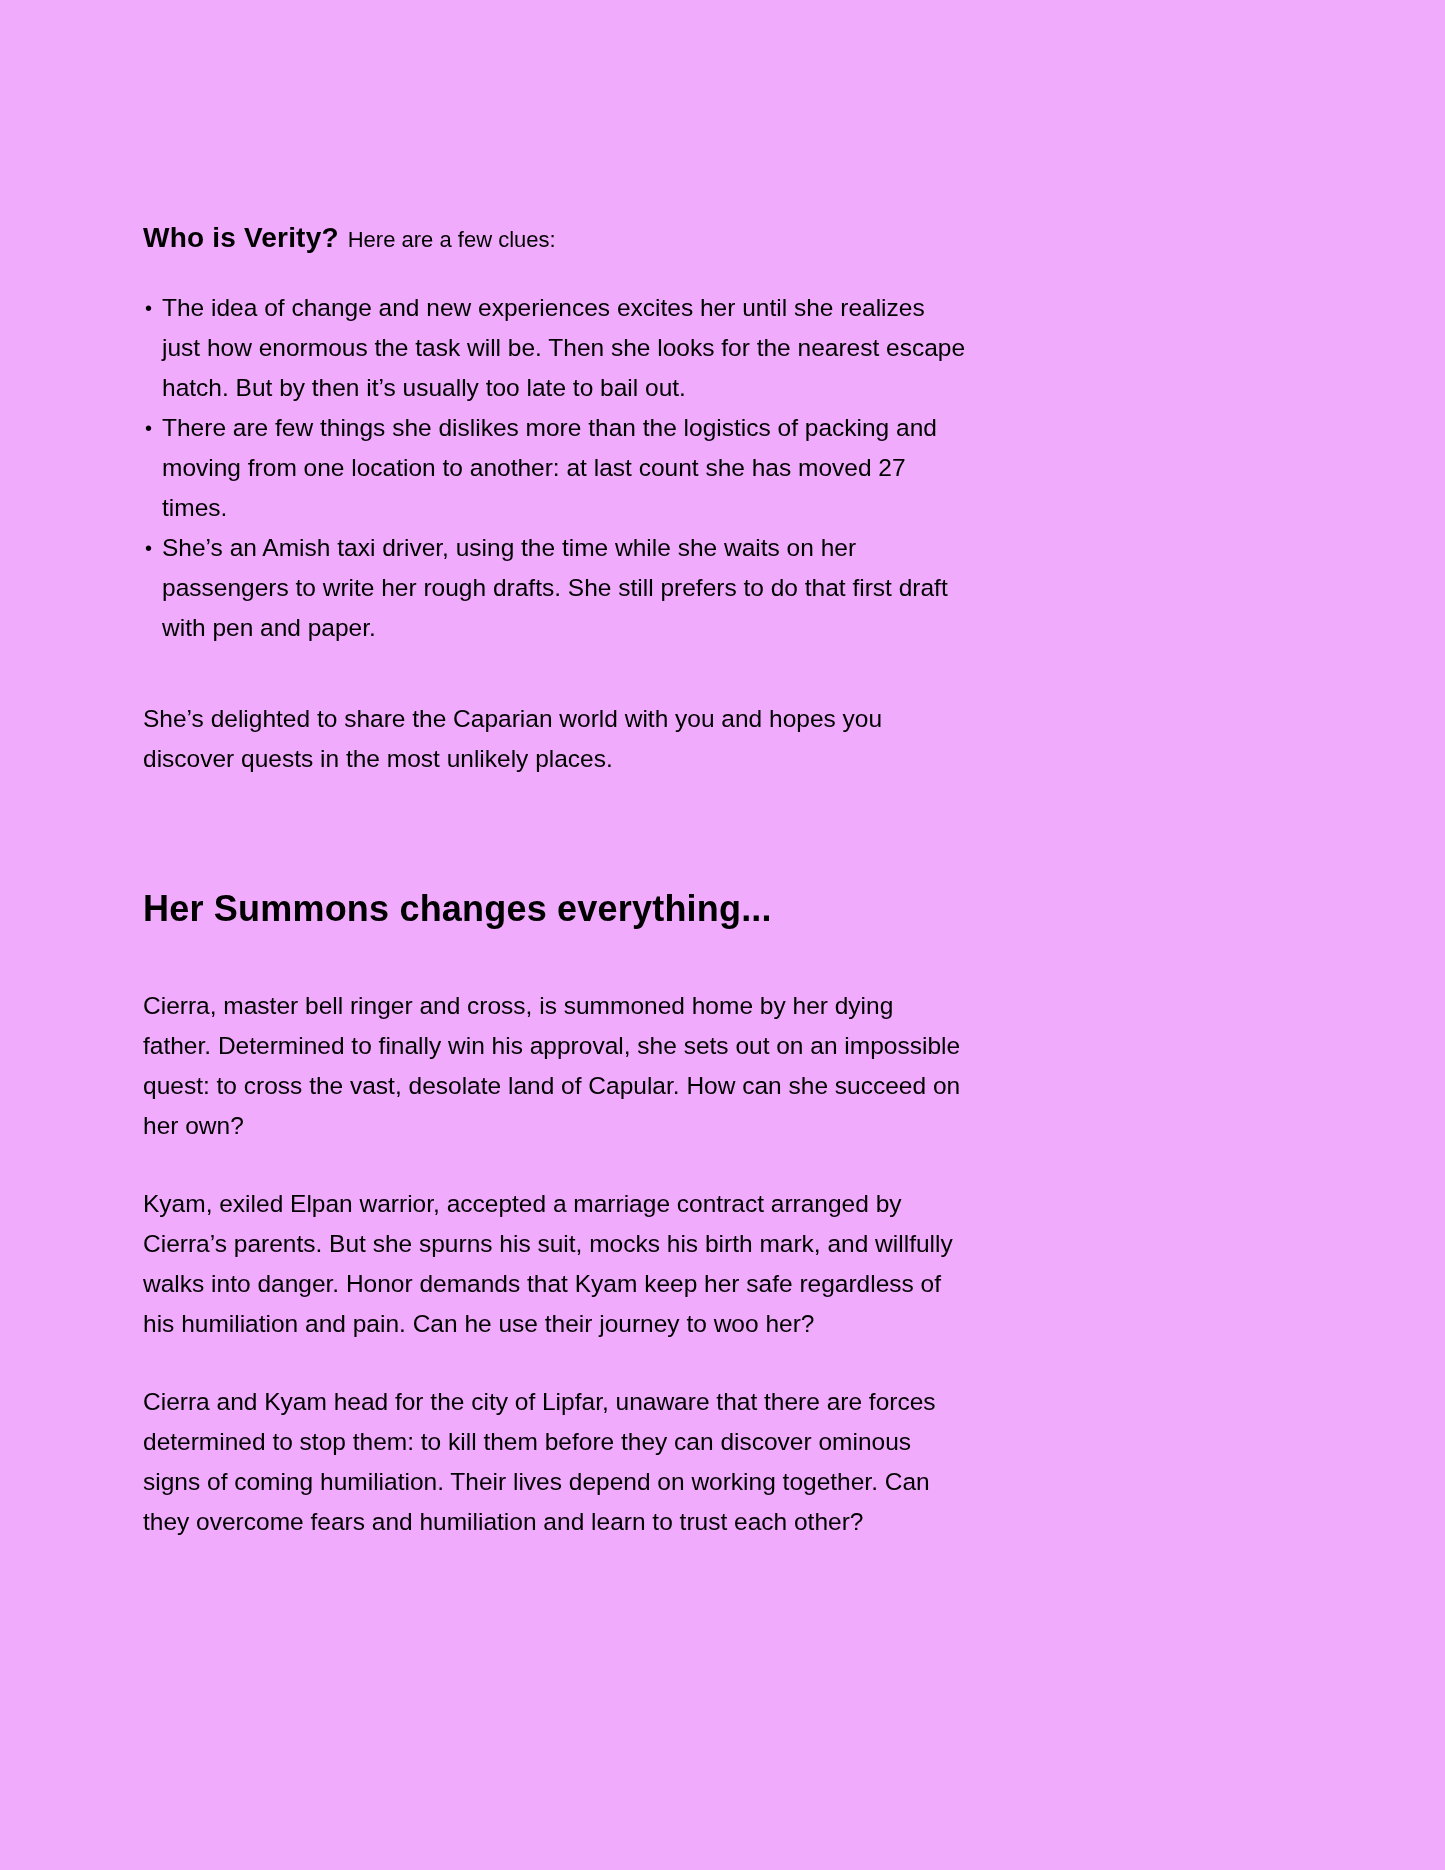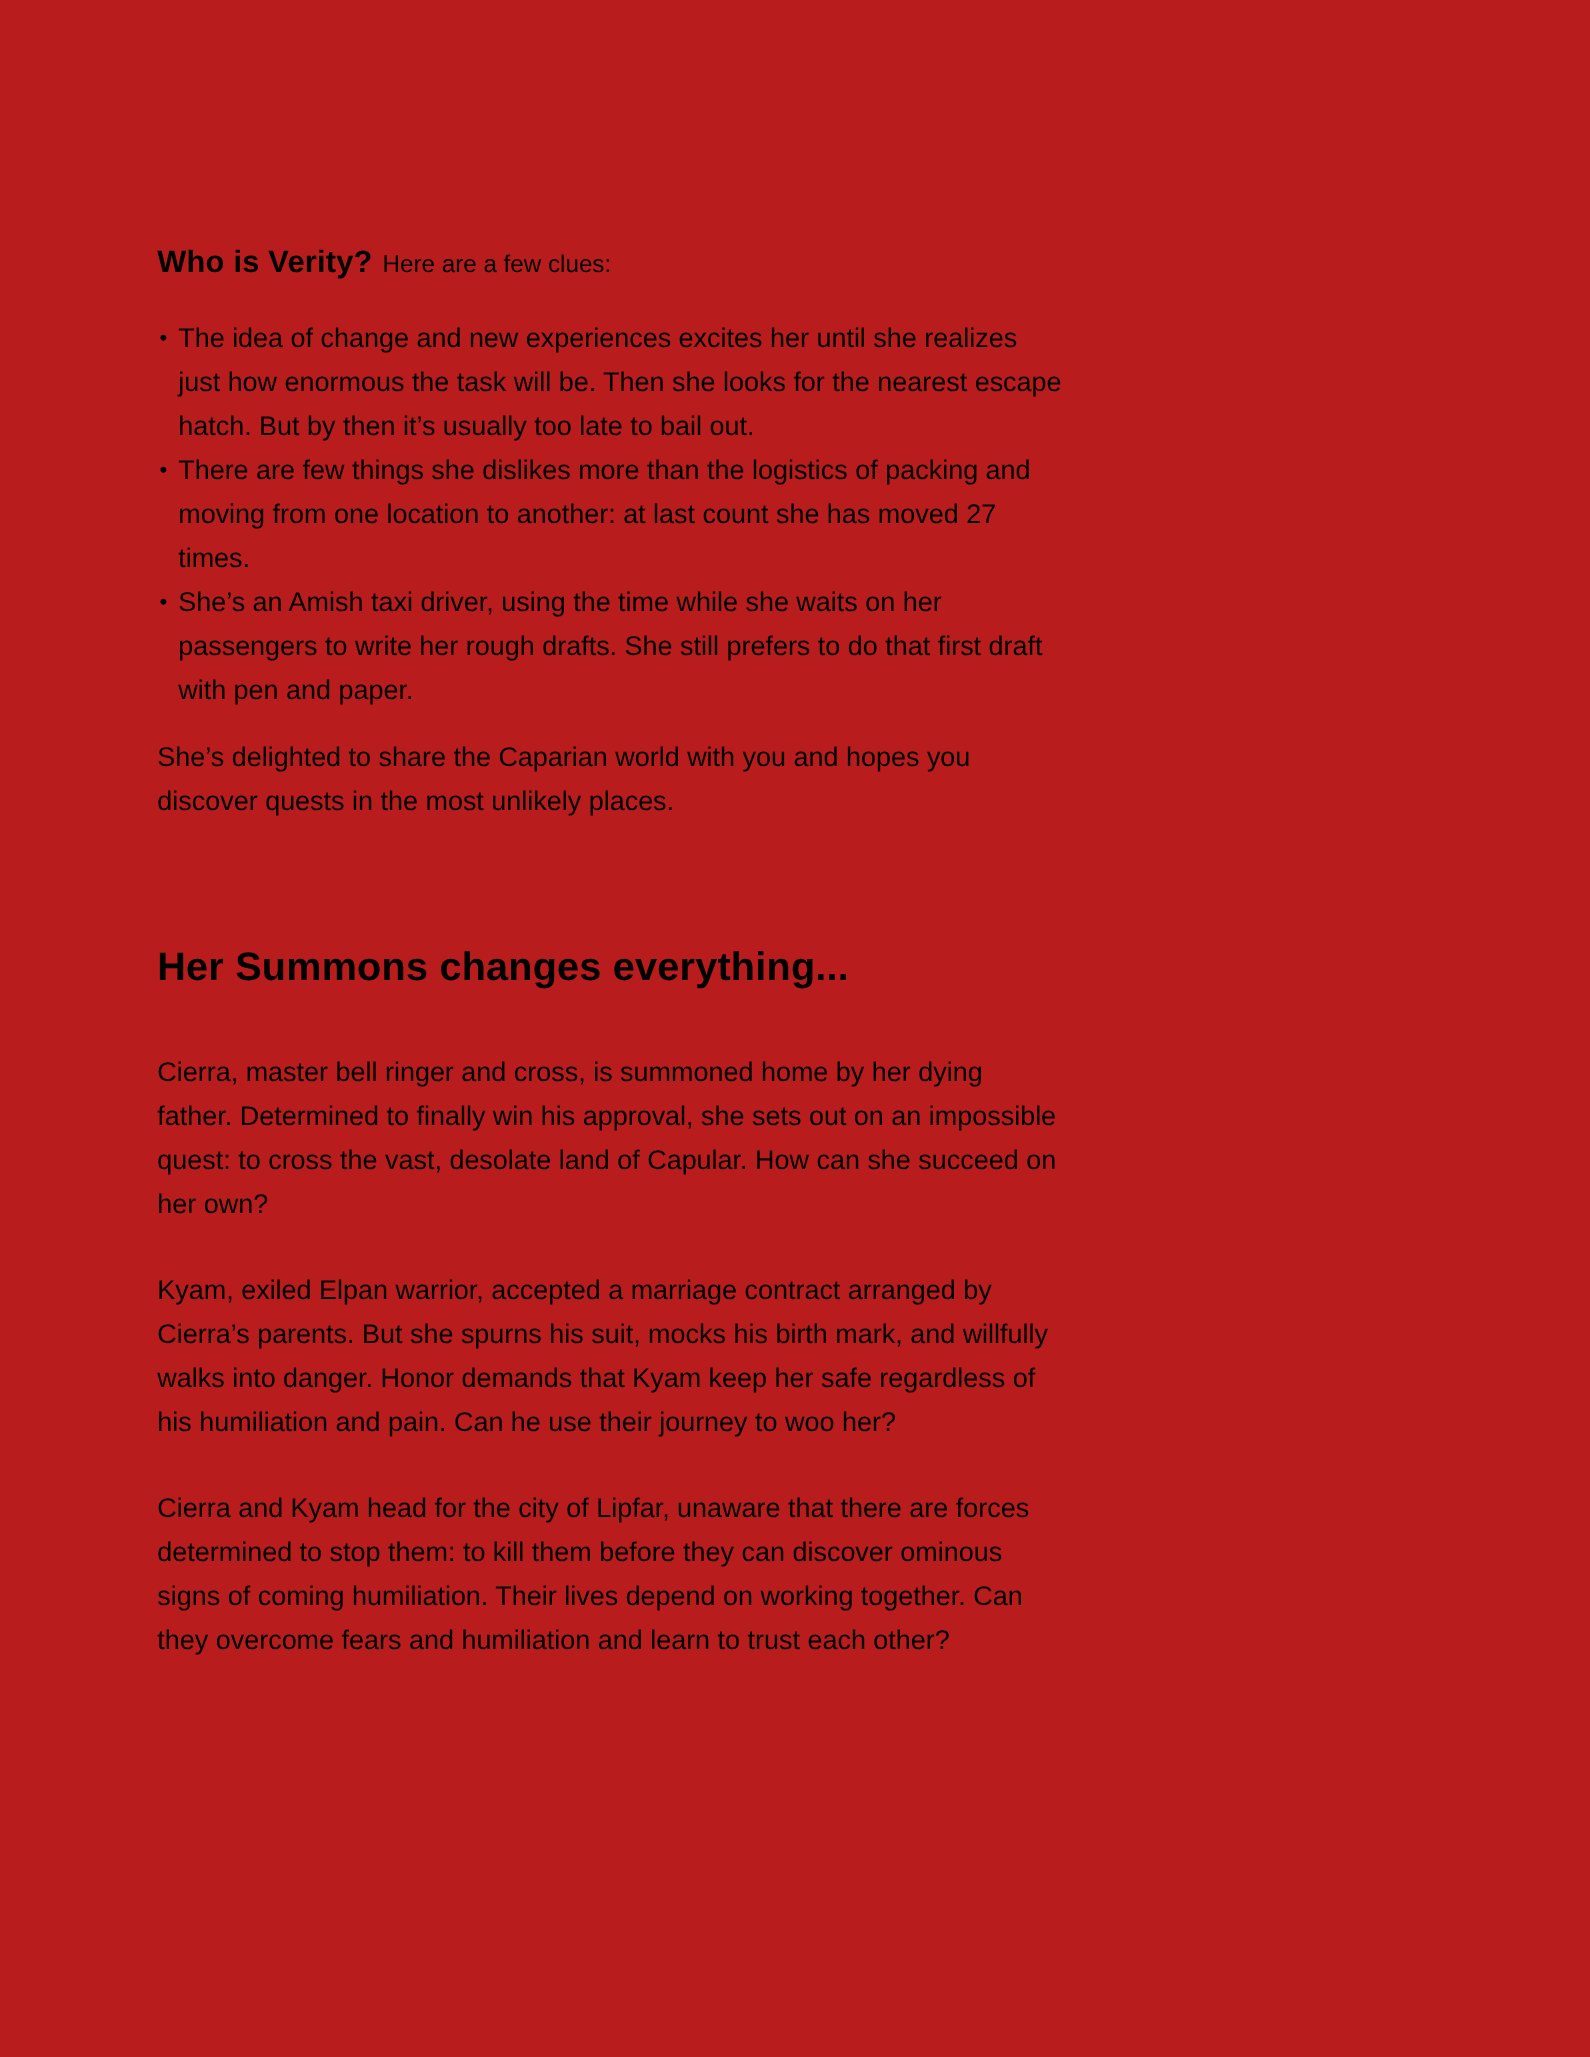--- a/index.html
+++ b/index.html
@@ -5,21 +5,21 @@
   * { margin: 0; padding: 0; box-sizing: border-box; }
   html, body { background: #ffffff; }
   body {
     font-family: "Liberation Sans", "DejaVu Sans", sans-serif;
     color: #000000;
   }
   .page {
     position: relative;
     width: 1445px;
     height: 1870px;
-    background: #b91c1c;
+    background: #f0abfc;
     overflow: hidden;
   }
   .content {
     position: absolute;
     left: 143px;
     top: 0;
     width: 1005px;
   }
   
   .h1 {
@@ -51,21 +51,21 @@
   ul.bullets li {
     position: relative;
     padding-left: 19px;
   }
   .marker {
     position: absolute;
     left: 2px;
     top: 0;
     font-size: 20px;
   }
-  .closing { margin-top: 21px; }
+  .closing { margin-top: 51px; }
   
   .h2 {
     margin-top: 108px;
     font-size: 36px;
     line-height: 44px;
     font-weight: bold;
     letter-spacing: 0.2px;
   }
   .para-first { margin-top: 55px; }
   .para { margin-top: 38px; }

